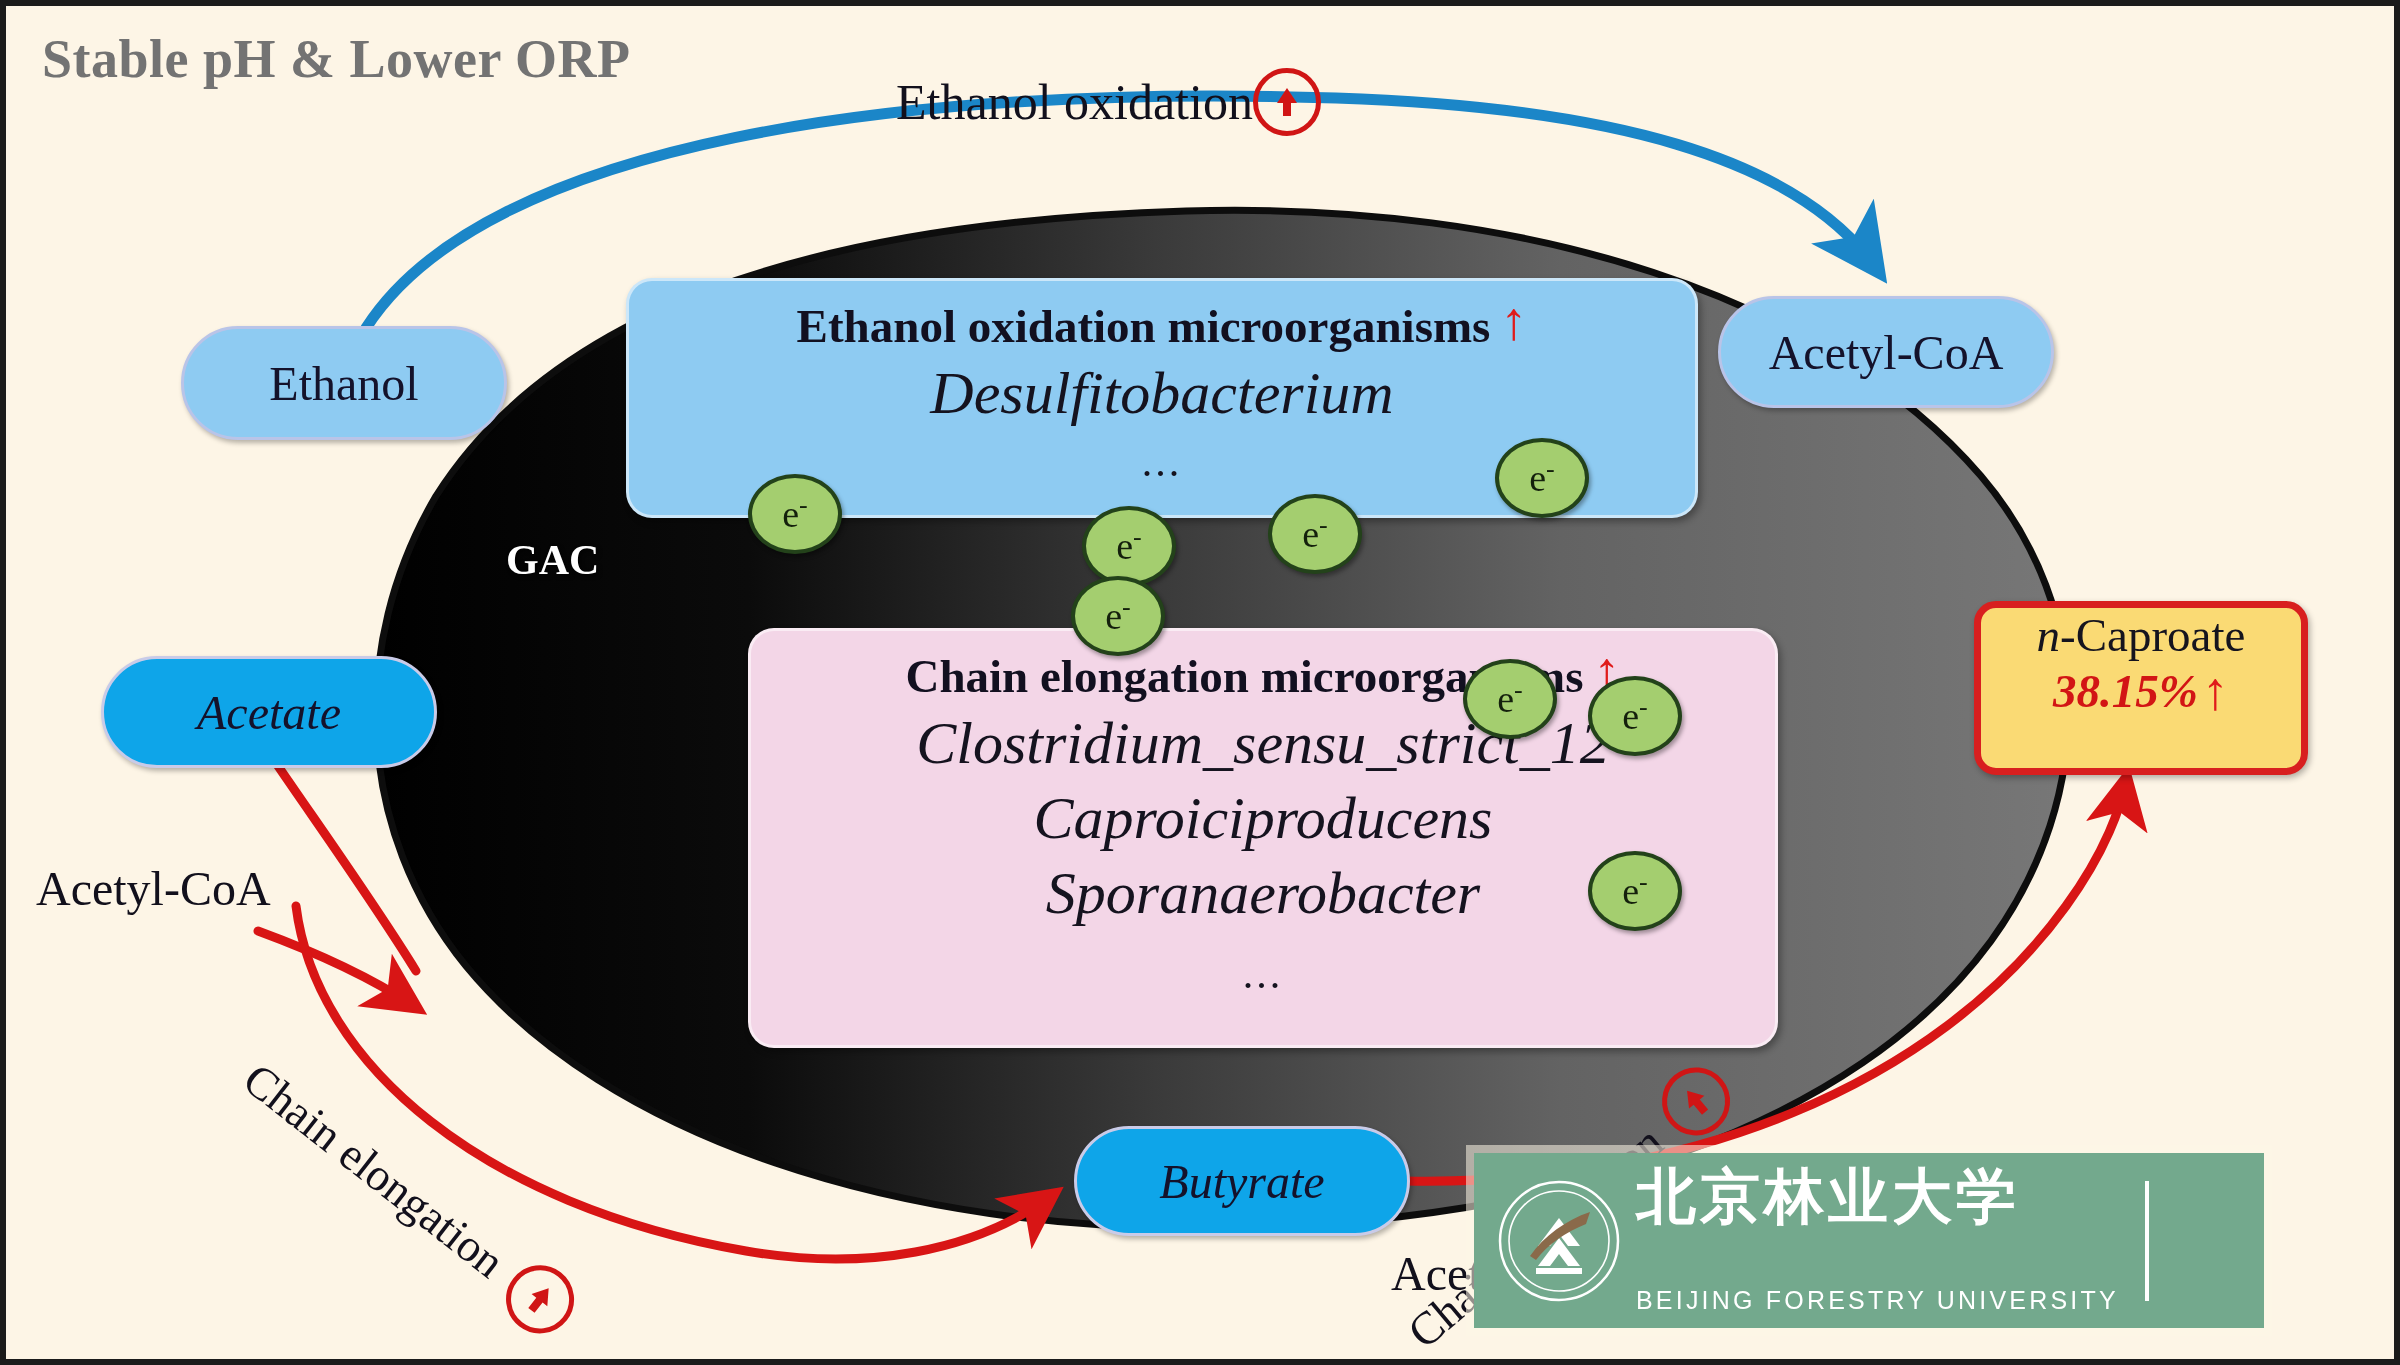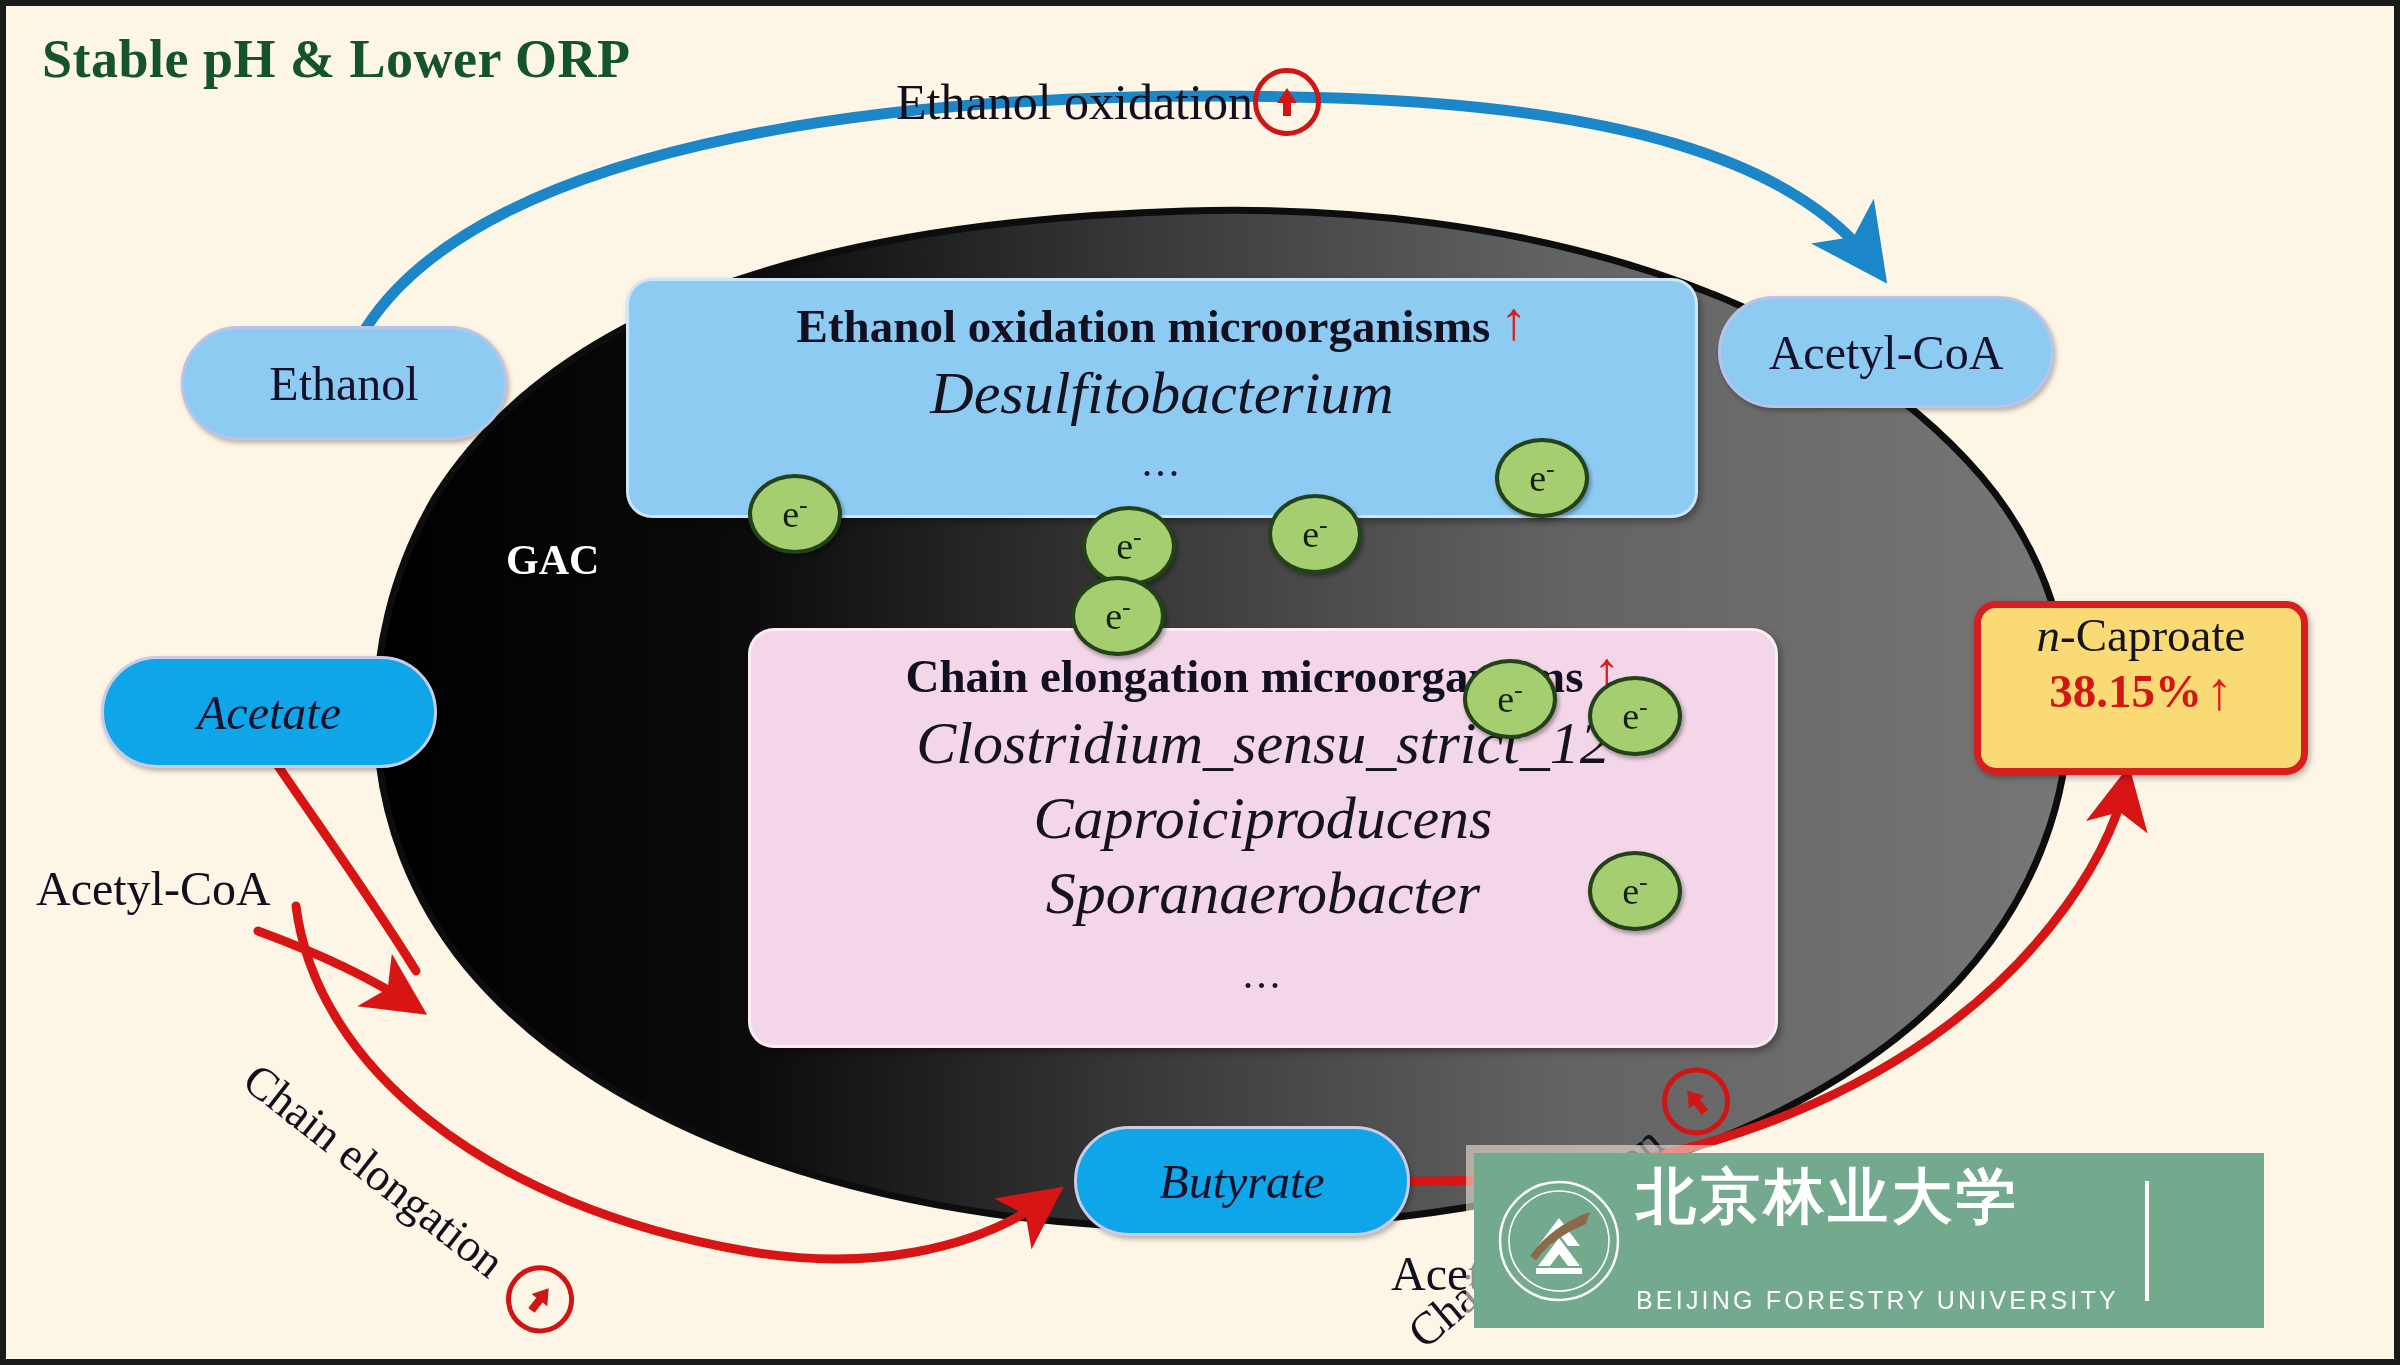--- a/index.html
+++ b/index.html
@@ -13,21 +13,21 @@
     border:6px solid #1b1b1b;
     overflow:hidden;
   }
   #svgroot{position:absolute;left:0;top:0;width:2400px;height:1365px;}
 
   .lbl{position:absolute;white-space:nowrap;}
 
   
   #title{
     left:36px;top:22px;
-    font-weight:bold;font-size:54px;color:#14532d;
+    font-weight:bold;font-size:54px;color:#737373;
     letter-spacing:.5px;
   }
 
   
   .pill{
     position:absolute;display:flex;align-items:center;justify-content:center;
     border-radius:999px;
     box-shadow:2px 3px 5px rgba(0,0,0,.28);
     font-size:48px;color:#14122b;
     border:3px solid #c9cbe8;
@@ -43,21 +43,21 @@
   
   #node-caproate{
     position:absolute;left:1968px;top:595px;width:320px;height:160px;
     background:#fada74;border:7px solid #d81f1f;border-radius:22px;
     box-shadow:2px 3px 6px rgba(0,0,0,.3);
     display:flex;flex-direction:column;align-items:center;justify-content:flex-start;
     gap:2px;
   }
   #caproate-name{font-size:47px;color:#15141e;}
   #caproate-name i{font-style:italic;}
-  #caproate-value{font-size:47px;font-weight:bold;color:#d21515;display:flex;align-items:center;gap:4px;}
+  #caproate-value{font-size:47px;font-weight:bold;color:#d21515;display:flex;align-items:center;gap:4px;font-style:italic;}
 
   
   .infobox{
     position:absolute;border-radius:26px;
     box-shadow:3px 4px 7px rgba(0,0,0,.32);
     box-sizing:border-box;
     display:flex;flex-direction:column;align-items:center;
     border:3px solid rgba(255,255,255,.55);
   }
   #box-eo{

